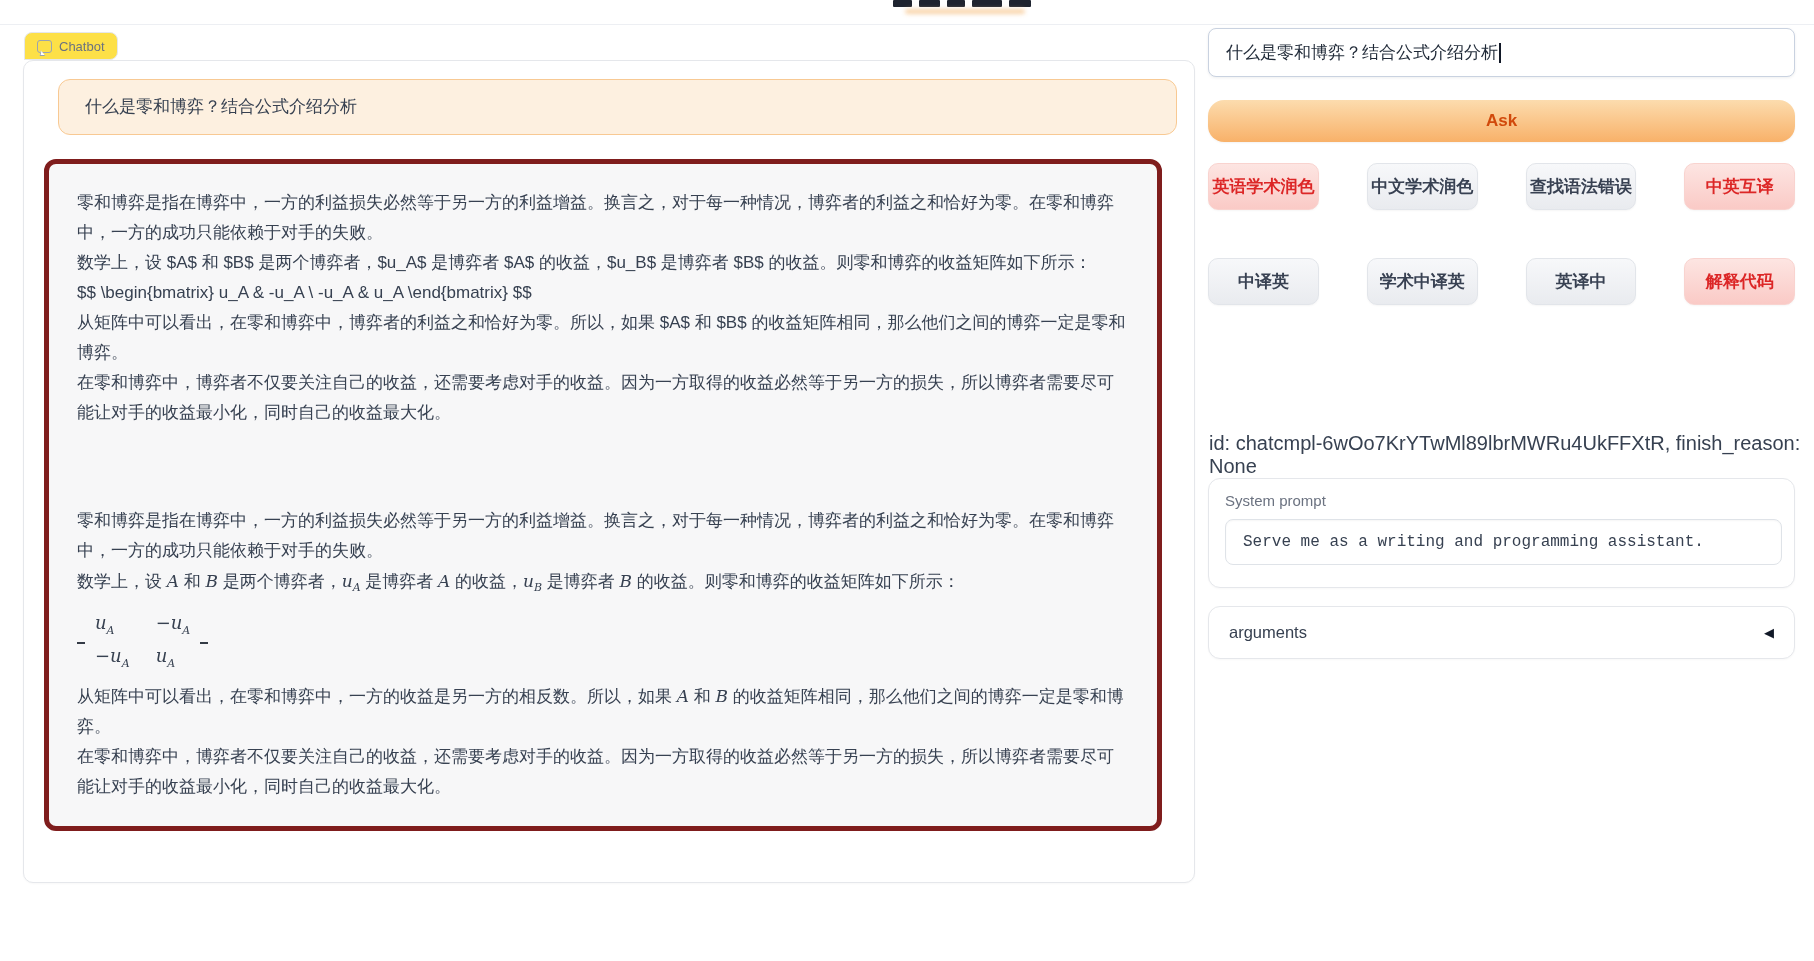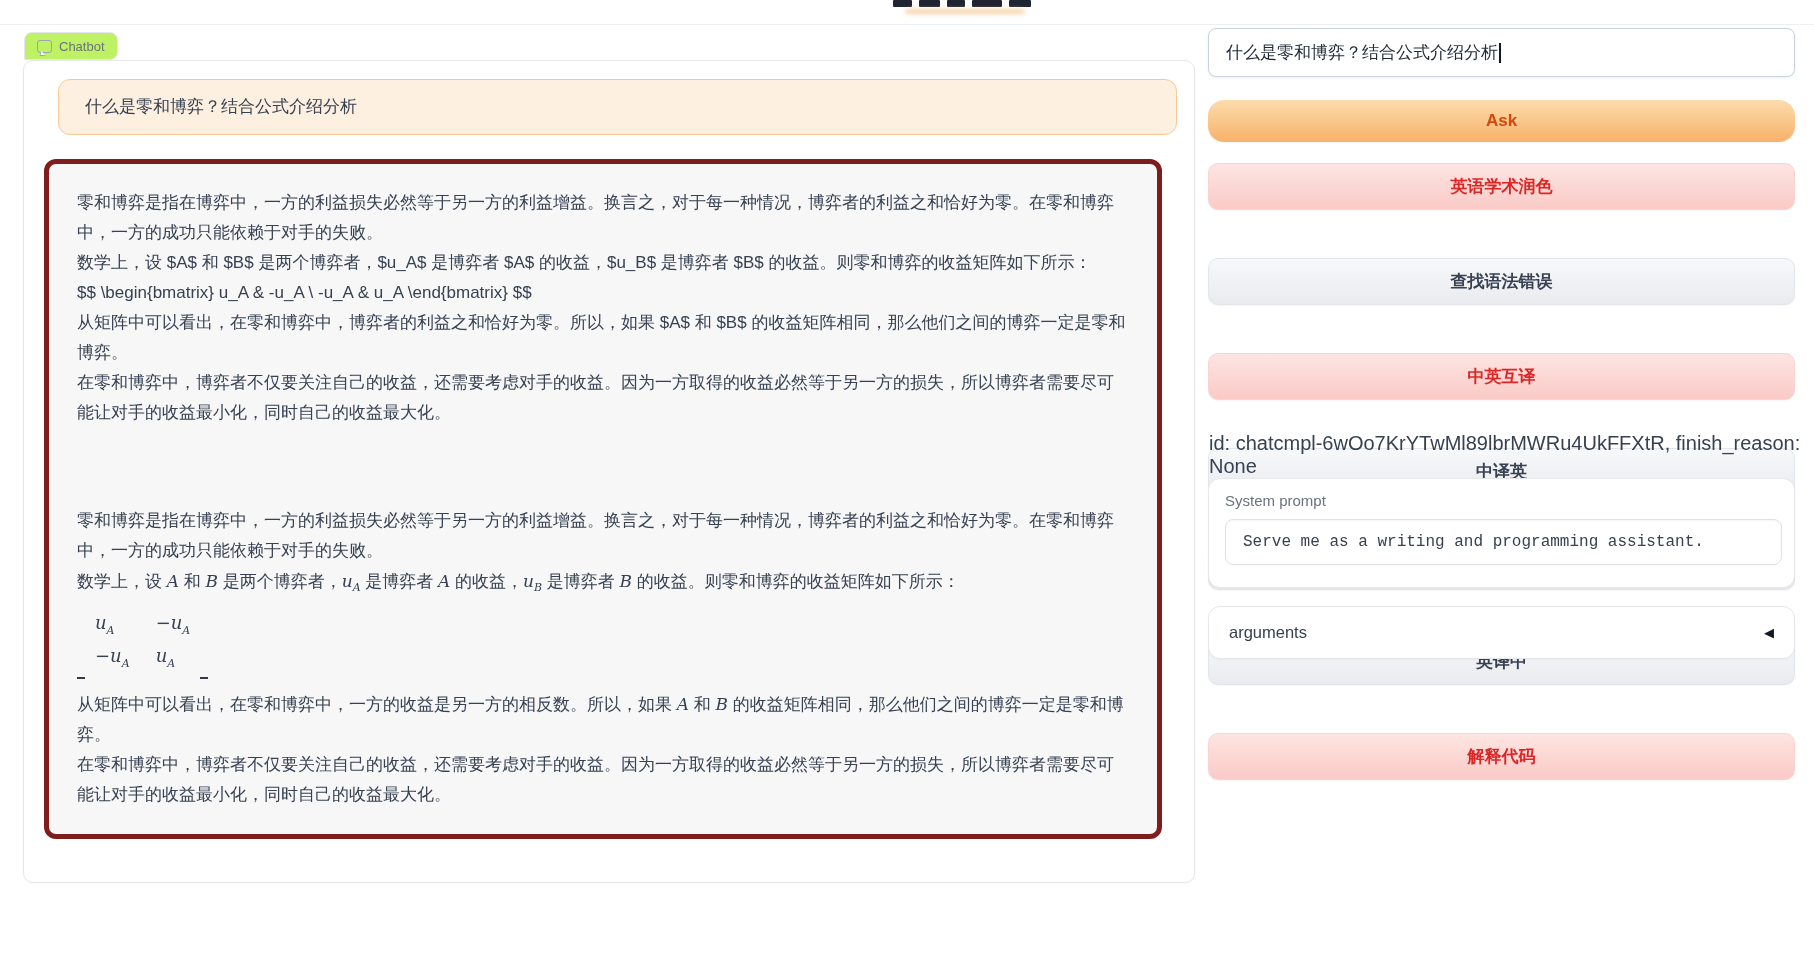--- a/index.html
+++ b/index.html
@@ -10,51 +10,51 @@
   .topline { position:absolute; top:24px; left:0; width:1814px; height:1px; background:#edeff3; }
   .title-frag { position:absolute; top:0; left:893px; width:160px; height:8px; overflow:hidden; }
   .title-frag i { display:inline-block; height:7px; background:#1f2430; border-radius:1px; margin-right:7px; vertical-align:top; }
   .title-underline { position:absolute; top:9px; left:905px; width:120px; height:5px; background:#f7c78f;
                      border-radius:3px; filter:blur(2px); opacity:.75; }
 
   
   .chat-panel { position:absolute; left:23px; top:60px; width:1172px; height:823px; background:#fff;
                 border:1px solid #e5e7eb; border-radius:10px; box-shadow:0 1px 2px rgba(0,0,0,.03); }
   .chat-label { position:absolute; left:0; top:-29px; height:28px; display:flex; align-items:center; gap:7px;
-                padding:0 12px; background:#bef264; border:1px solid #e5e7eb; border-radius:8px 8px 8px 0;
+                padding:0 12px; background:#fde047; border:1px solid #e5e7eb; border-radius:8px 8px 8px 0;
                 font-size:13px; color:#6b7280; }
   .chat-scroll { position:absolute; left:0; top:0; right:0; bottom:0; padding:18px 17px 18px 20px; overflow:hidden; border-radius:10px; }
   .msg-user { margin-left:14px; background:#fdf0e0; border:1px solid #f8c993; border-radius:12px;
               padding:14px 26px; font-size:17px; line-height:26px; color:#374151; }
   .msg-bot  { margin-top:24px; margin-right:15px; background:#f7f7f8; border:5px solid #7f1d1d; border-radius:12px;
               padding:24px 28px; font-size:17px; line-height:30px; color:#374151; }
   .msg-bot p { margin:0; }
   .gap-block { height:78px; }
   .math { font-family:"DejaVu Serif","Liberation Serif",serif; font-style:italic; }
   .math sub { font-size:11px; font-style:italic; }
-  .bmat { display:inline-flex; align-items:flex-end; margin:4px 0 2px 0; }
+  .bmat { display:inline-flex; align-items:center; margin:4px 0 2px 0; }
   .bmat:before { content:""; width:7px; border:1.6px solid #343b46; border-right:none; }
   .bmat:after  { content:""; width:7px; border:1.6px solid #343b46; border-left:none; }
   .bmat-grid { display:grid; grid-template-columns:auto auto; column-gap:26px; row-gap:0;
                padding:3px 10px; font-size:18px; line-height:25px; }
   .bmat-grid .math { font-size:18px; }
 
   
   .q-input { position:absolute; left:1208px; top:28px; width:587px; height:49px; background:#fff;
              border:1px solid #c9d2e0; border-radius:8px; box-shadow:0 1px 3px rgba(16,24,40,.07);
              display:flex; align-items:center; padding:0 17px; font-size:17px; color:#1f2937; }
   .cursor { display:inline-block; width:1.5px; height:20px; background:#111827; margin-left:1px; }
 
   .ask-btn { position:absolute; left:1208px; top:100px; width:587px; height:42px; border:none; cursor:pointer;
              border-radius:16px; background:linear-gradient(180deg,#fcdcae 0%,#f8b169 100%);
              color:#d1490b; font-weight:700; font-size:17px; font-family:inherit;
              box-shadow:0 1px 2px rgba(0,0,0,.05); }
 
   .btn-grid { position:absolute; left:1208px; top:163px; width:587px; display:grid;
-              grid-template-columns:1fr; column-gap:20px; row-gap:20px;gap:48px; }
+              grid-template-columns:1fr 1fr 1fr 1fr; column-gap:20px; row-gap:20px;gap:48px; }
   .btn-grid button { height:47px; border-radius:10px; font-size:17px; font-weight:700; cursor:pointer;
                      font-family:inherit; box-shadow:0 1px 2px rgba(0,0,0,.04); }
   .btn-grid button.secondary { background:linear-gradient(180deg,#f7f8fa,#e9ebef); border:1px solid #e2e5ea; color:#384152; }
   .btn-grid button.stop { background:linear-gradient(180deg,#fde5e2,#facac6); border:1px solid #f9d3cf; color:#dc2626; }
 
   .status-line { position:absolute; left:1209px; top:432px; width:600px; font-size:20px; color:#374151; }
 
   .sys-box { position:absolute; left:1208px; top:478px; width:587px; height:110px; background:#fff;
              border:1px solid #e5e7eb; border-radius:12px; box-shadow:0 1px 2px rgba(0,0,0,.03);
              padding:13px 10px 12px 16px; }
@@ -118,20 +118,21 @@
 
 <div class="q-input">
   <span>什么是零和博弈？结合公式介绍分析</span>
     <span class="cursor"></span>
 </div>
 
 <button class="ask-btn">Ask</button>
 
 <div class="btn-grid" id="btn-grid">
     <button class="stop">英语学术润色</button>
+    <button class="secondary">中文学术润色</button>
     <button class="secondary">查找语法错误</button>
     <button class="stop">中英互译</button>
     <button class="secondary">中译英</button>
     <button class="secondary">学术中译英</button>
     <button class="secondary">英译中</button>
     <button class="stop">解释代码</button>
   </div>
 
 <div class="status-line">id: chatcmpl-6wOo7KrYTwMl89lbrMWRu4UkFFXtR, finish_reason: None</div>
 

